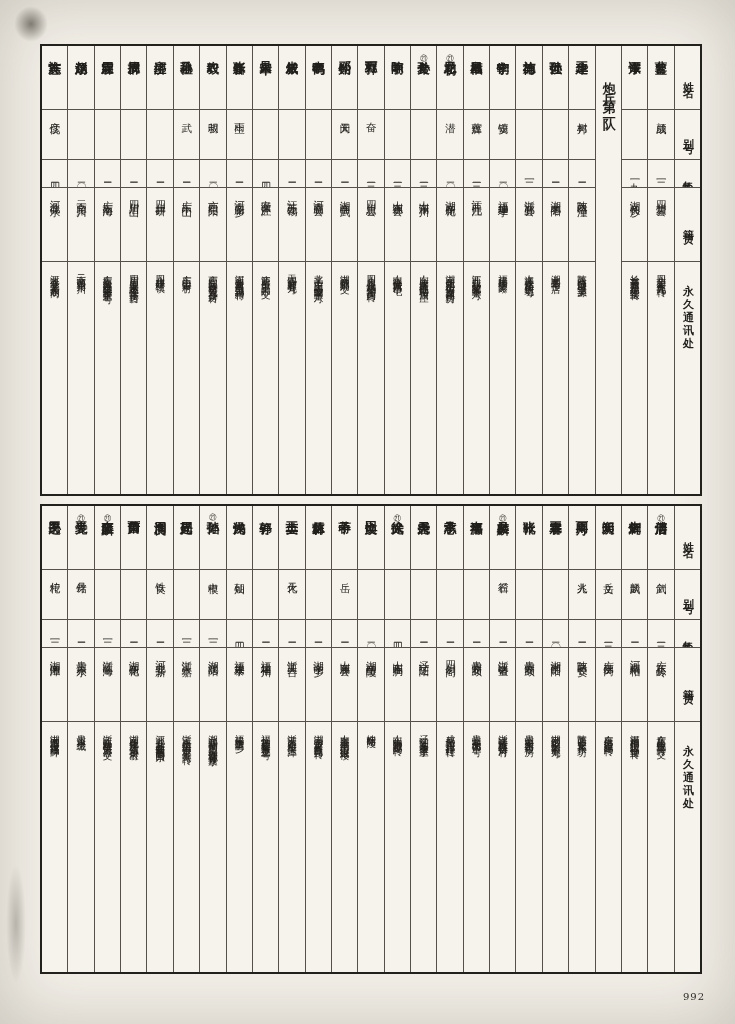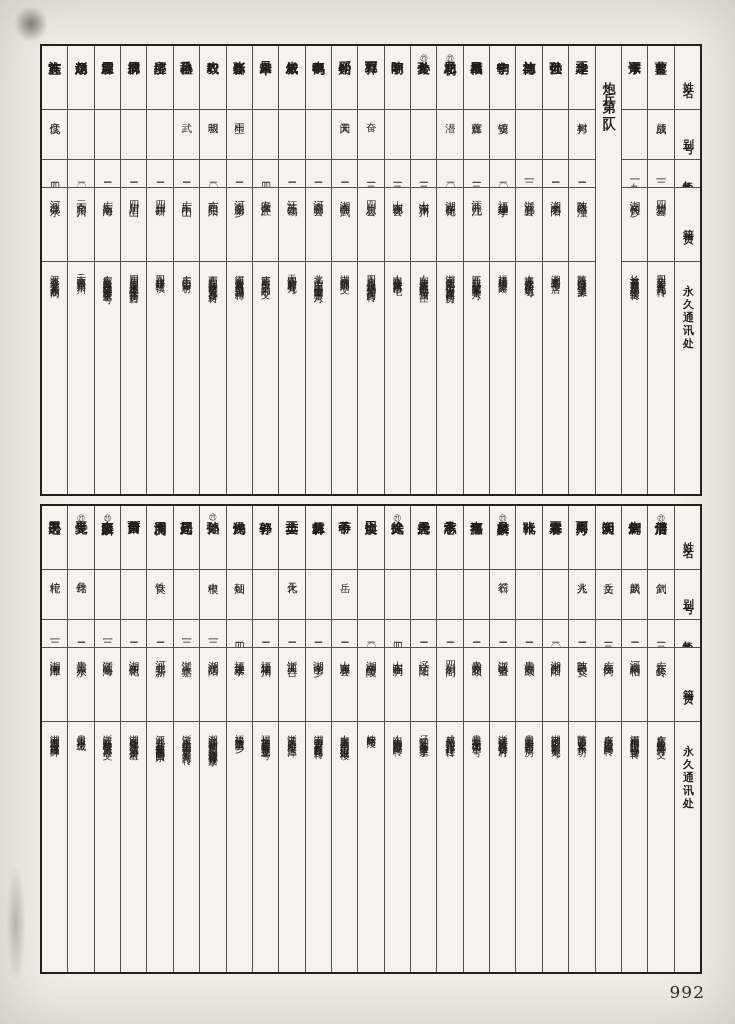--- a/index.html
+++ b/index.html
@@ -39,21 +39,21 @@
 
   .col.header .cell { padding-top:0; justify-content:center; }
   .col.header .vtext { font-weight:700; font-size:11px; letter-spacing:5px; }
   .col.header .cell.age .vtext { letter-spacing:1px; font-size:10.5px; }
   .col.header .cell.addr { justify-content:flex-start; padding-top:14px; }
   .col.header .cell.addr .vtext { letter-spacing:13px; font-size:11px; }
 
   .col.section .cell.sec { flex:1 1 auto; border-bottom:none; padding-top:26px; justify-content:flex-start; }
   .col.section .vtext { font-size:13px; font-weight:700; letter-spacing:9px; }
 
-  .pageno { position:absolute; right:30px; bottom:22px; font-size:17px; letter-spacing:1px; color:#2c2a25;margin-left:28px; }
+  .pageno { position:absolute; right:30px; bottom:22px; font-size:10px; letter-spacing:1px; color:#2c2a25;margin-left:28px; }
 </style>
 </head>
 <body>
 
 <div class="page">
   <div class="smudge-tl"></div>
   <div class="smudge-bl"></div>
 
   <div class="tbl" id="table-top">
       <div class="col header">

